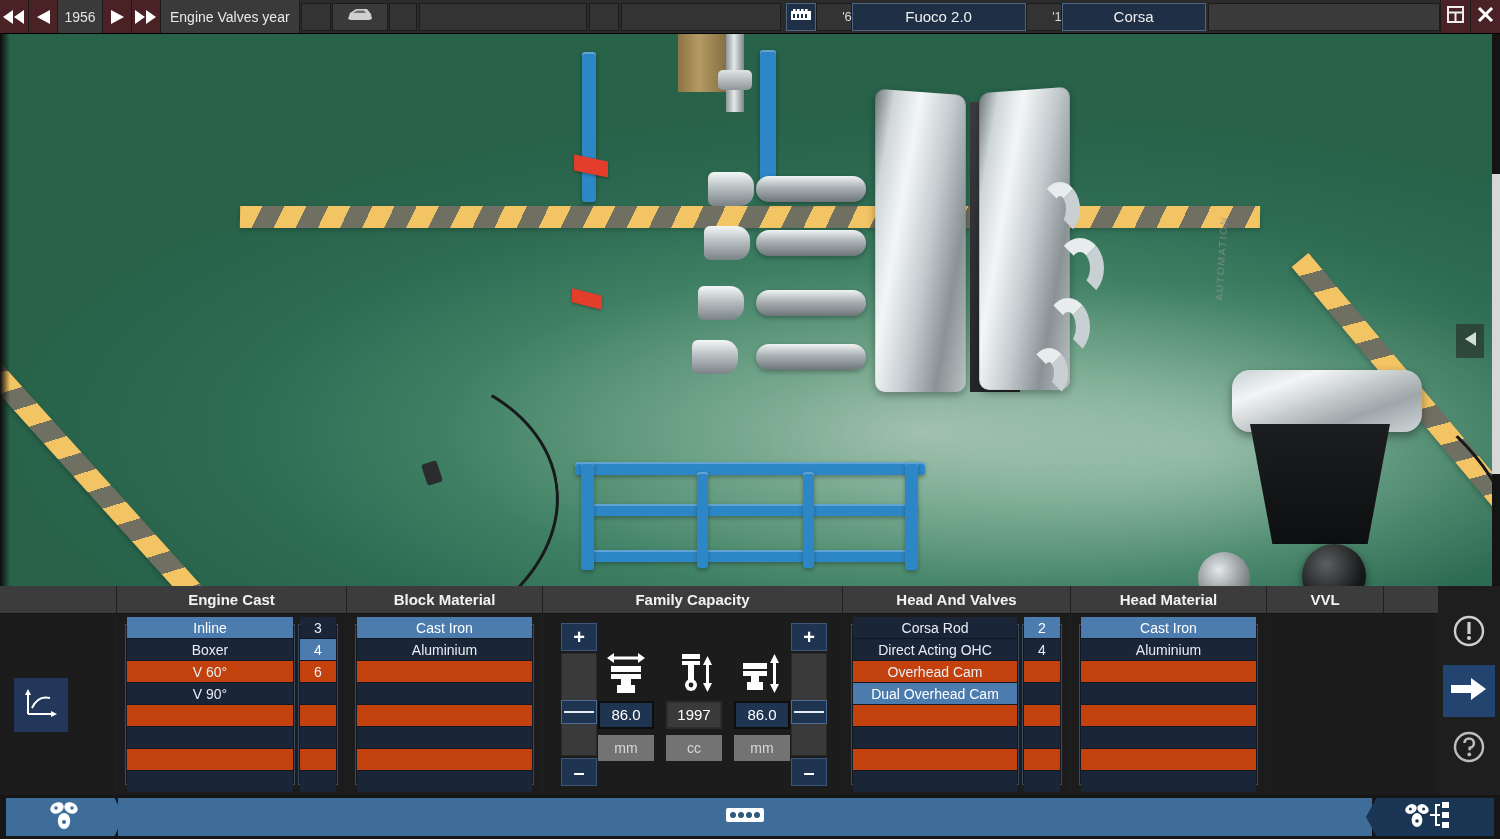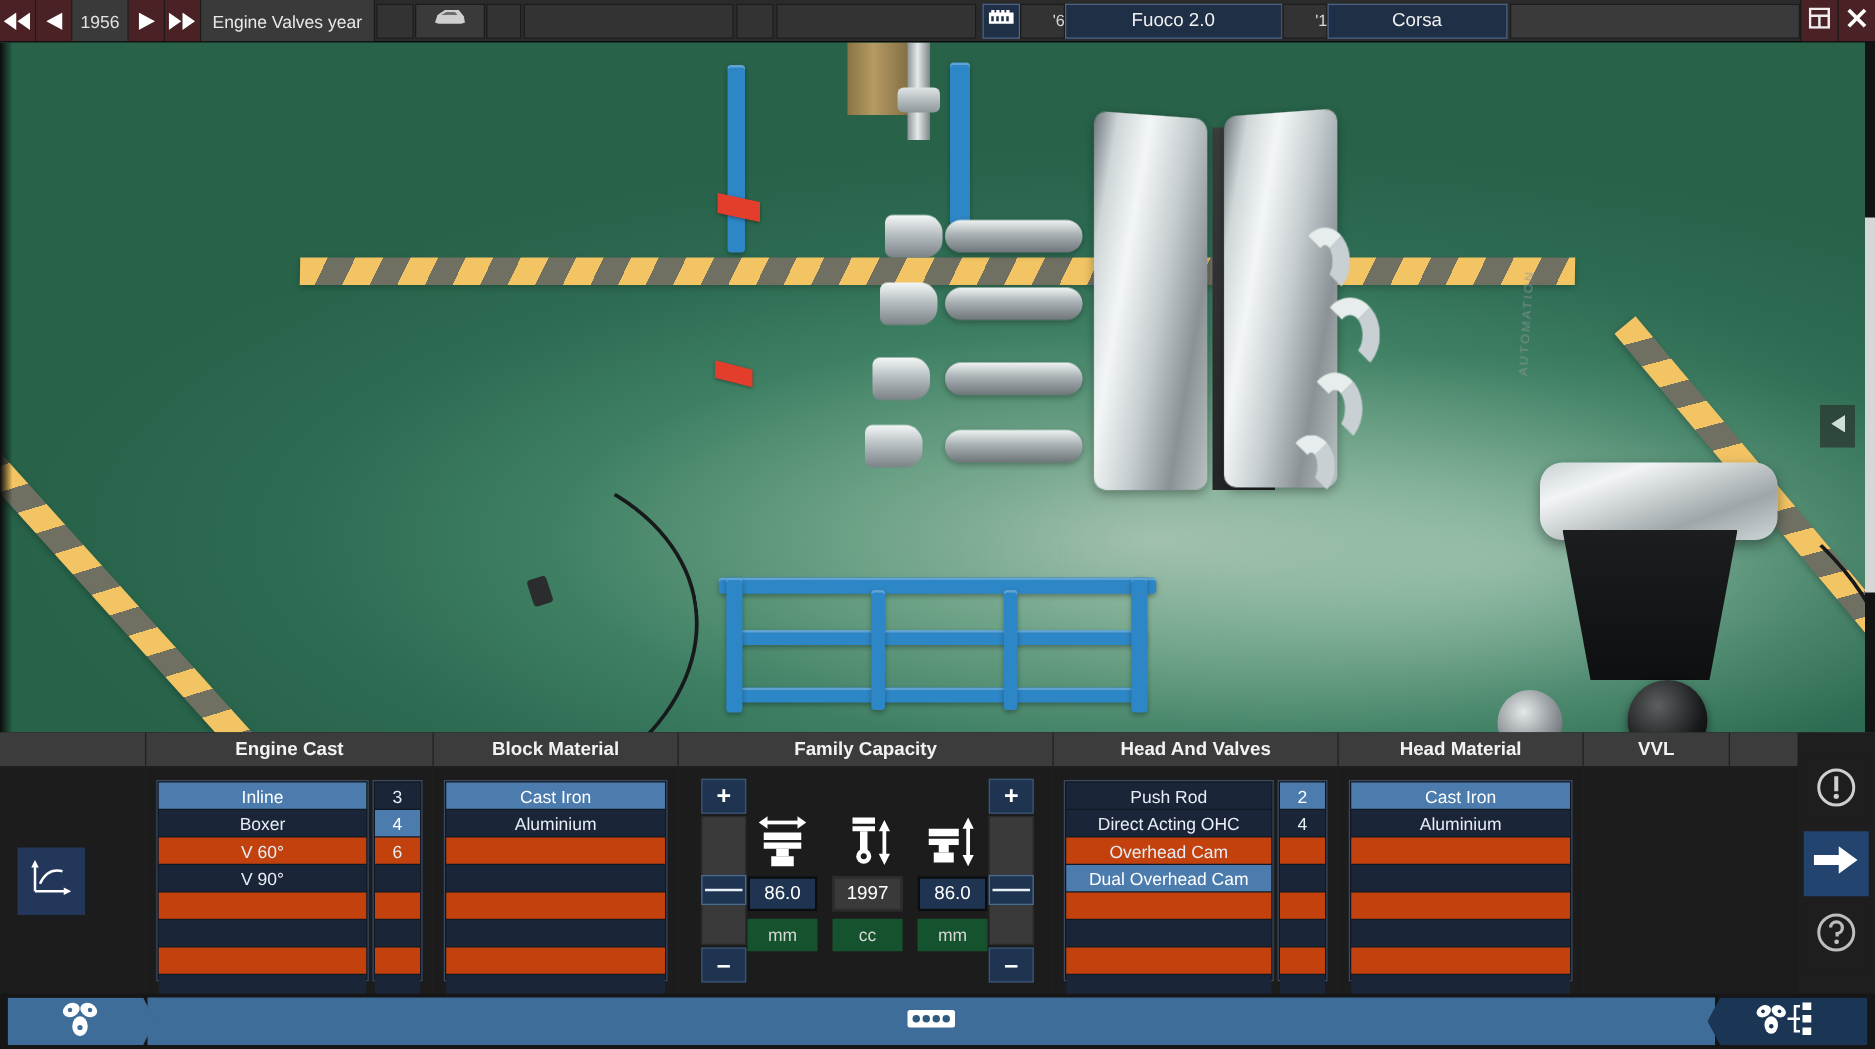--- a/index.html
+++ b/index.html
@@ -176,21 +176,21 @@
     display:flex; align-items:center; justify-content:center;
     color:#f2f2f2; font-size:15px; font-weight:bold;
     border-right:1px solid #202020;
   }
   .cfg-body { position:absolute; left:0; top:28px; width:1500px; height:181px; display:flex; }
   .cfg-col { border-right:1px solid #202020; position:relative; background:#1c1c1c; }
 
   .listbox { position:absolute; top:10px; bottom:10px; display:flex; gap:3px; }
   .lb-main, .lb-side {
     display:flex; flex-direction:column; gap:1px;
-    border:1px solid #3c4a5e; background:#111823; padding:1px;
+    border:1px solid #3c4a5e; background:#111823; padding:1px;justify-content:center;
   }
   .opt {
     flex:1; display:flex; align-items:center; justify-content:center;
     color:#e8eef5; font-size:14px; background:#1b2538; cursor:pointer;
     min-height:21px;
   }
   .opt.alt  { background:#c2410c; }
   .opt.sel  { background:#4b7cad; color:#ffffff; }
   .opt.empty { color:transparent; cursor:default; }
 
@@ -220,21 +220,21 @@
   .cap-center { display:flex; gap:10px; align-items:center; }
   .cap-item { width:58px; display:flex; flex-direction:column; align-items:center; gap:6px; }
   .cap-icon { height:46px; display:flex; align-items:flex-end; justify-content:center; }
   .cap-val {
     width:56px; height:28px; display:flex; align-items:center; justify-content:center;
     color:#ffffff; font-size:15px; background:#1f3450; border:2px solid #0d0d0d;
   }
   .cap-val.plain { background:#3a3a3a; border:2px solid #2d2d2d; }
   .cap-unit {
     width:56px; height:26px; display:flex; align-items:center; justify-content:center;
-    color:#d7d7d7; font-size:14px; background:#14532d;
+    color:#d7d7d7; font-size:14px; background:#737373;
   }
 
   
   .tool-btn {
     width:54px; height:54px; display:flex; align-items:center; justify-content:center;
     cursor:pointer;
   }
   .tool-btn.blue { background:#23375a; }
   .rt-col { position:absolute; right:0; top:586px; width:62px; height:209px;
             display:flex; flex-direction:column; align-items:center;
@@ -563,21 +563,21 @@
             </div>
             <div class="sl-btn">–</div>
           </div>
 
         </div>
       </div>
 
       <div class="cfg-col" style="width:228px">
         <div class="listbox" style="left:8px;right:8px;">
           <div class="lb-main" style="flex:1">
-            <div class="opt">Push Rod</div>
+            <div class="opt">Corsa Rod</div>
             <div class="opt">Direct Acting OHC</div>
             <div class="opt alt">Overhead Cam</div>
             <div class="opt sel">Dual Overhead Cam</div>
             <div class="opt alt empty"></div>
             <div class="opt empty"></div>
             <div class="opt alt empty"></div>
             <div class="opt empty"></div>
           </div>
           <div class="lb-side" style="width:40px">
             <div class="opt sel">2</div>

